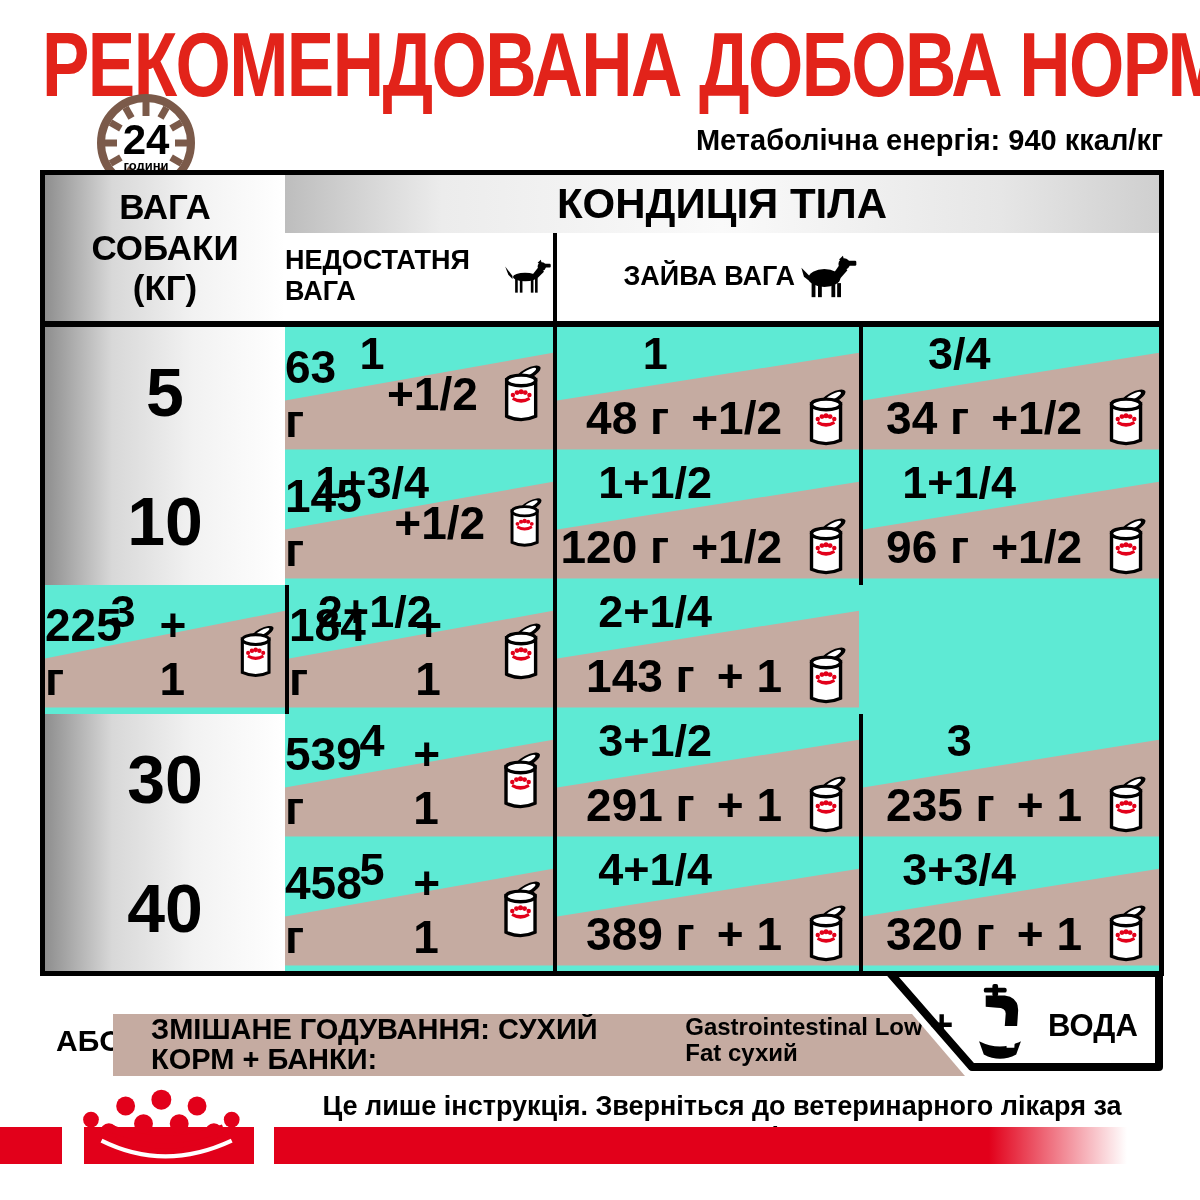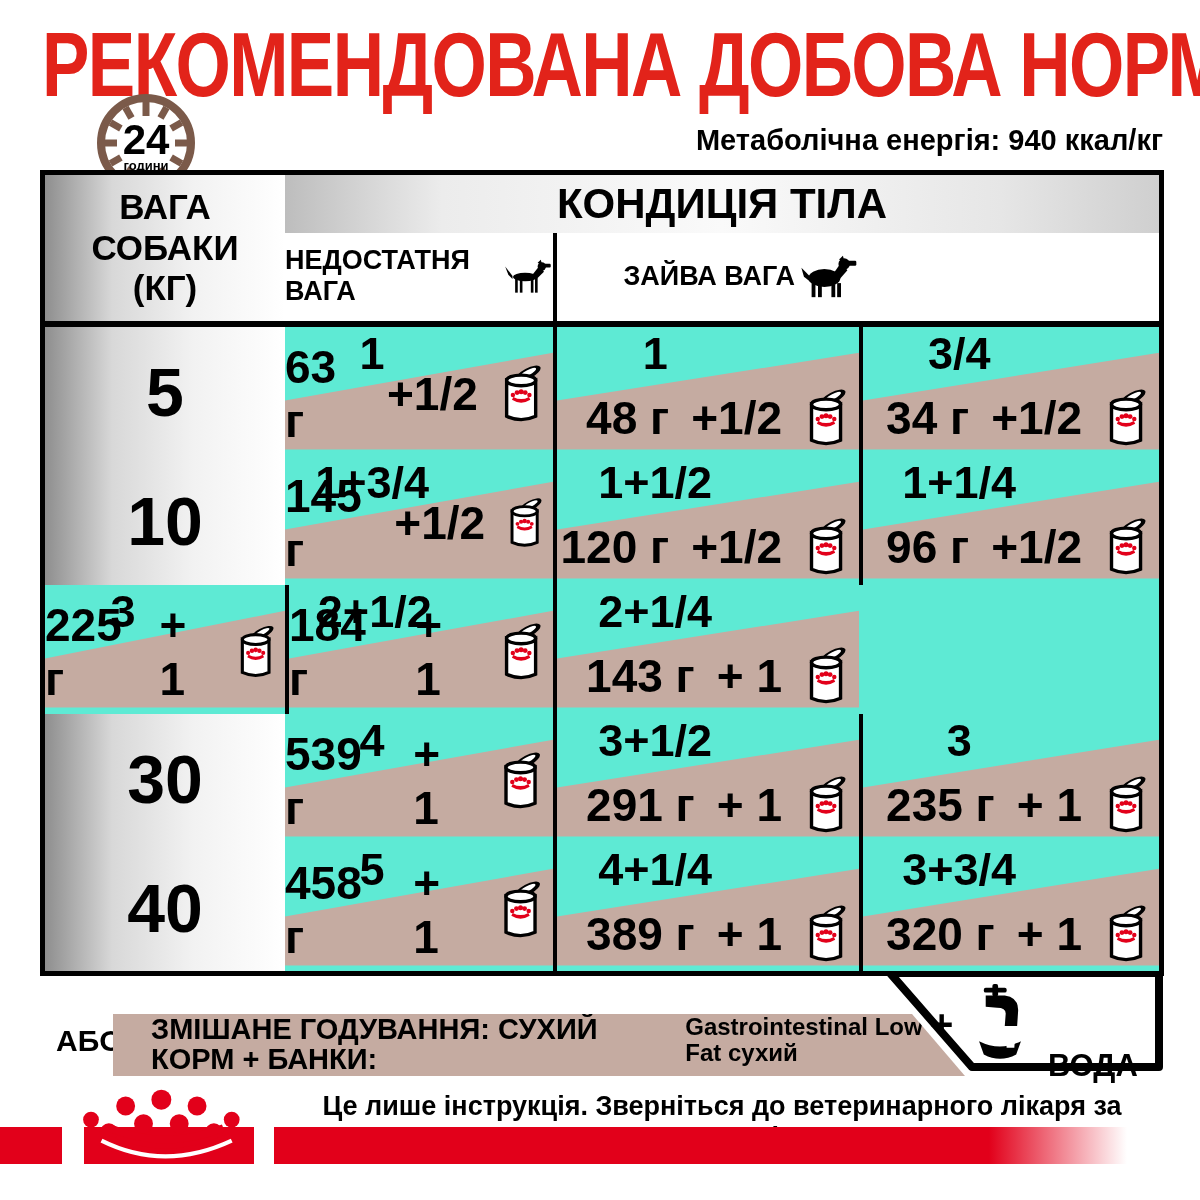--- a/index.html
+++ b/index.html
@@ -48,21 +48,21 @@
   .only-cans{position:absolute;left:113px;top:982px;font-size:28px;}
   .abo{position:absolute;left:56px;top:1024px;font-size:30px;}
   .banner{position:absolute;left:113px;top:1014px;width:852px;height:62px;background:#c5aba1;
           clip-path:polygon(0 0,799px 0,852px 100%,0 100%);
           display:flex;flex-direction:row;justify-content:center;padding-left:38px;box-sizing:border-box;}
   .banner .l1{font-size:29px;line-height:1.05;}
   .banner .l2{font-size:24px;line-height:1.1;}
   .water-box{position:absolute;left:874px;top:968px;width:290px;height:108px;}
   .water-plus{position:absolute;left:930px;top:1002px;font-size:40px;z-index:3;}
   .faucet{position:absolute;left:962px;top:984px;width:76px;height:80px;z-index:3;}
-  .voda{position:absolute;left:1048px;top:1008px;font-size:31px;z-index:3;margin-top:40px;}
+  .voda{position:absolute;left:1048px;top:1008px;font-size:31px;z-index:3;}
 
   
   .note{position:absolute;left:280px;top:1091px;width:884px;text-align:center;font-size:27px;}
   .stripe{position:absolute;left:0;top:1127px;width:1150px;height:37px;
           background:linear-gradient(90deg,#e2001a 0%,#e2001a 86%,rgba(226,0,26,0) 98%);}
   .notch{position:absolute;top:1127px;height:37px;background:#fff;}
   .notch.a{left:62px;width:22px;}
   .notch.b{left:254px;width:20px;}
   .crown{position:absolute;left:80px;top:1086px;width:190px;height:84px;z-index:2;}
 </style>

